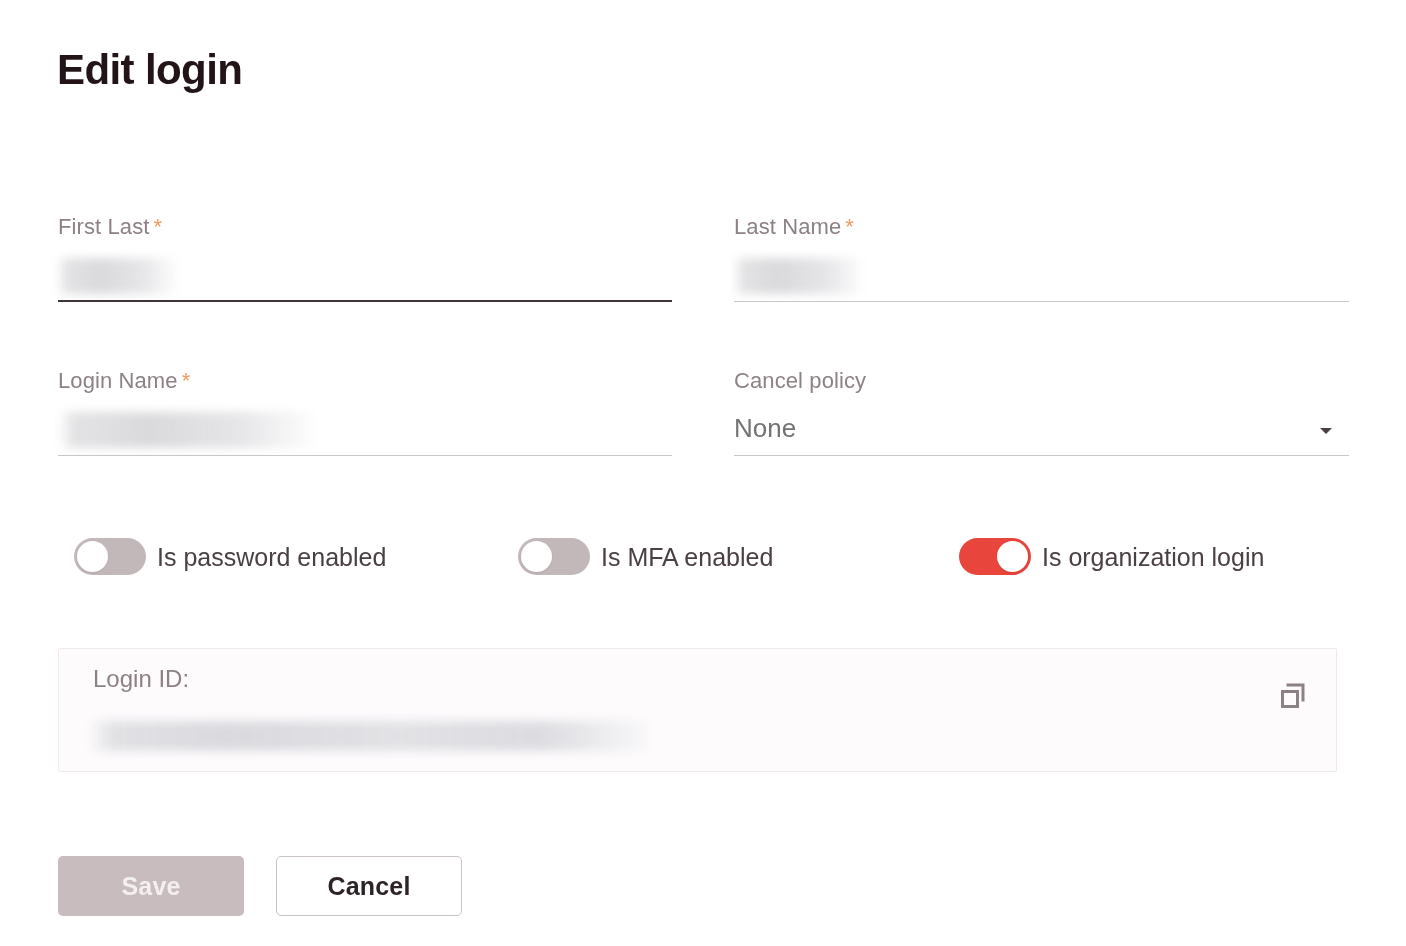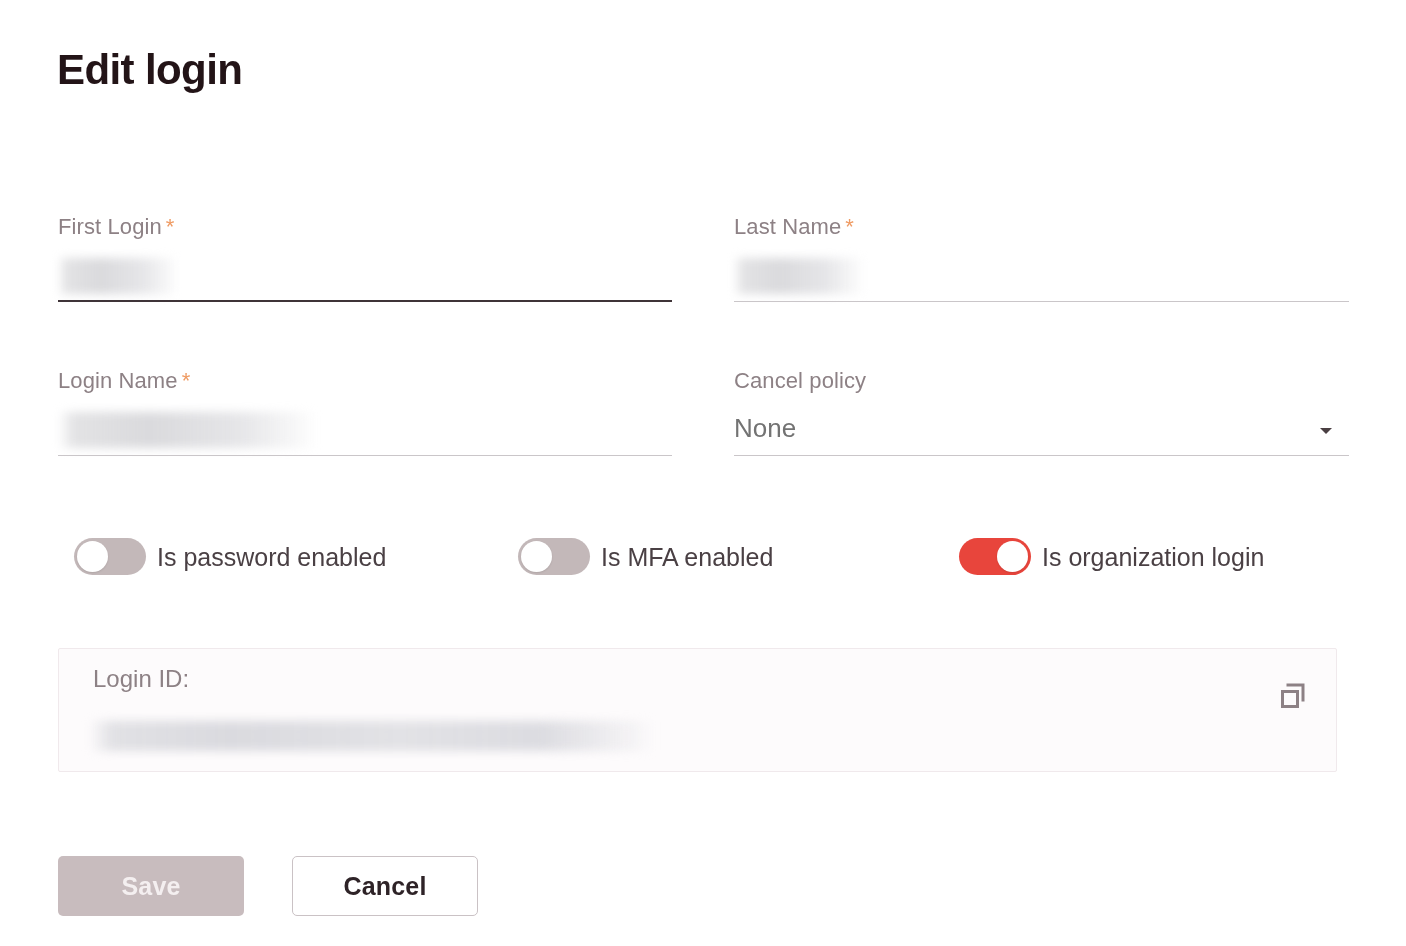--- a/index.html
+++ b/index.html
@@ -242,38 +242,38 @@
   }
   .btn-save {
     width: 186px;
     background: #c8bcbe;
     color: #f4eff0;
     cursor: default;
     text-align: right;
   }
   .btn-cancel {
     width: 186px;
-    margin-left: 48px;
+    margin-left: 32px;
     background: #ffffff;
     color: #2e2327;
     border: 1px solid #cac2c5;
   }
 </style>
 </head>
 <body>
 
 <div class="page">
 
   <div class="page-title">Edit login</div>
 
   <div class="form-row row-1">
 
     <div class="field col-left">
       <div class="field-label">
-        <span>First Login</span><span class="req-star">*</span>
+        <span>First Last</span><span class="req-star">*</span>
       </div>
       <div class="field-control">
         <div class="redacted w-first"></div>
         <div class="underline focused"></div>
       </div>
     </div>
 
     <div class="field col-right">
       <div class="field-label">
         <span>Last Name</span><span class="req-star">*</span>

